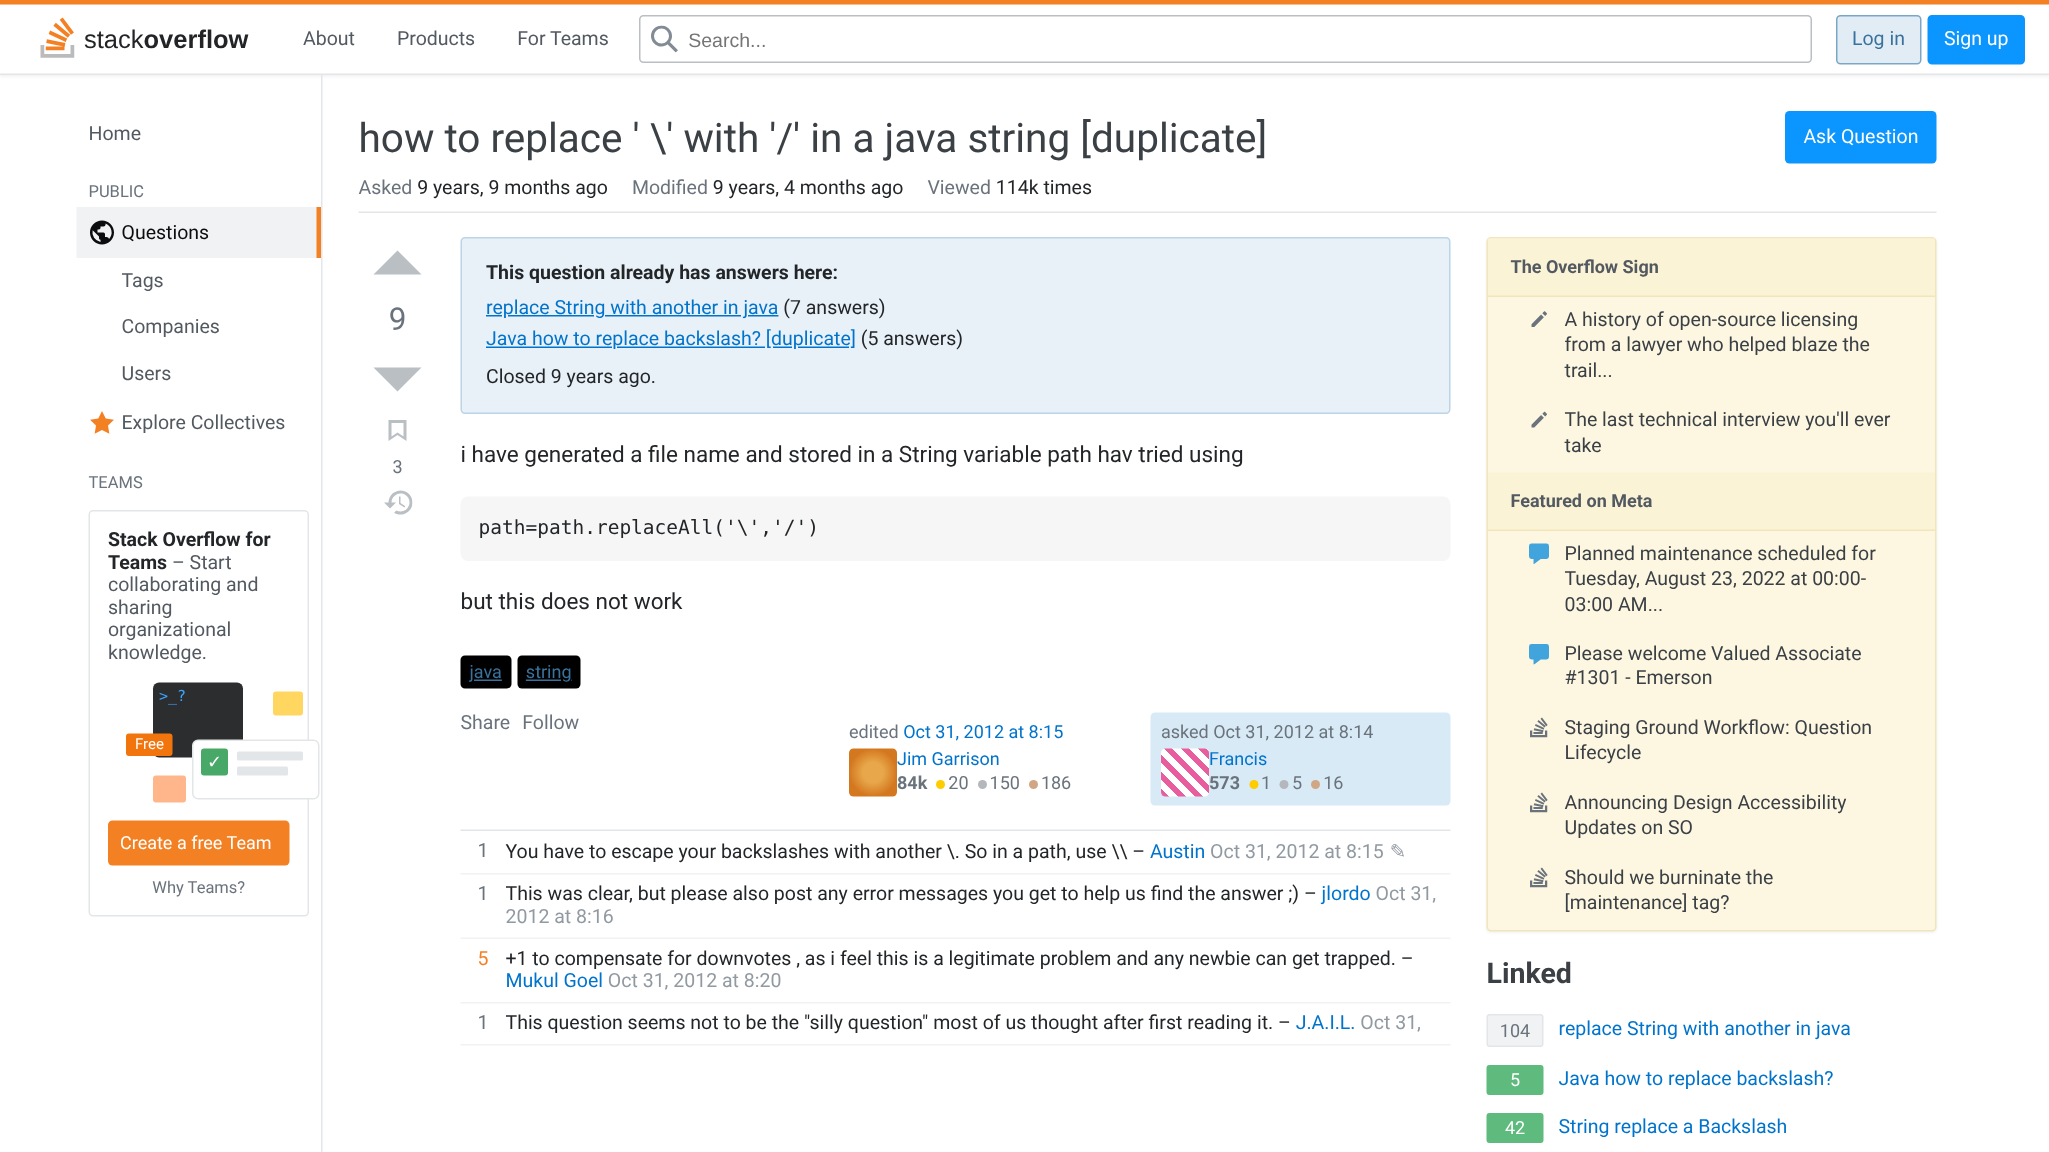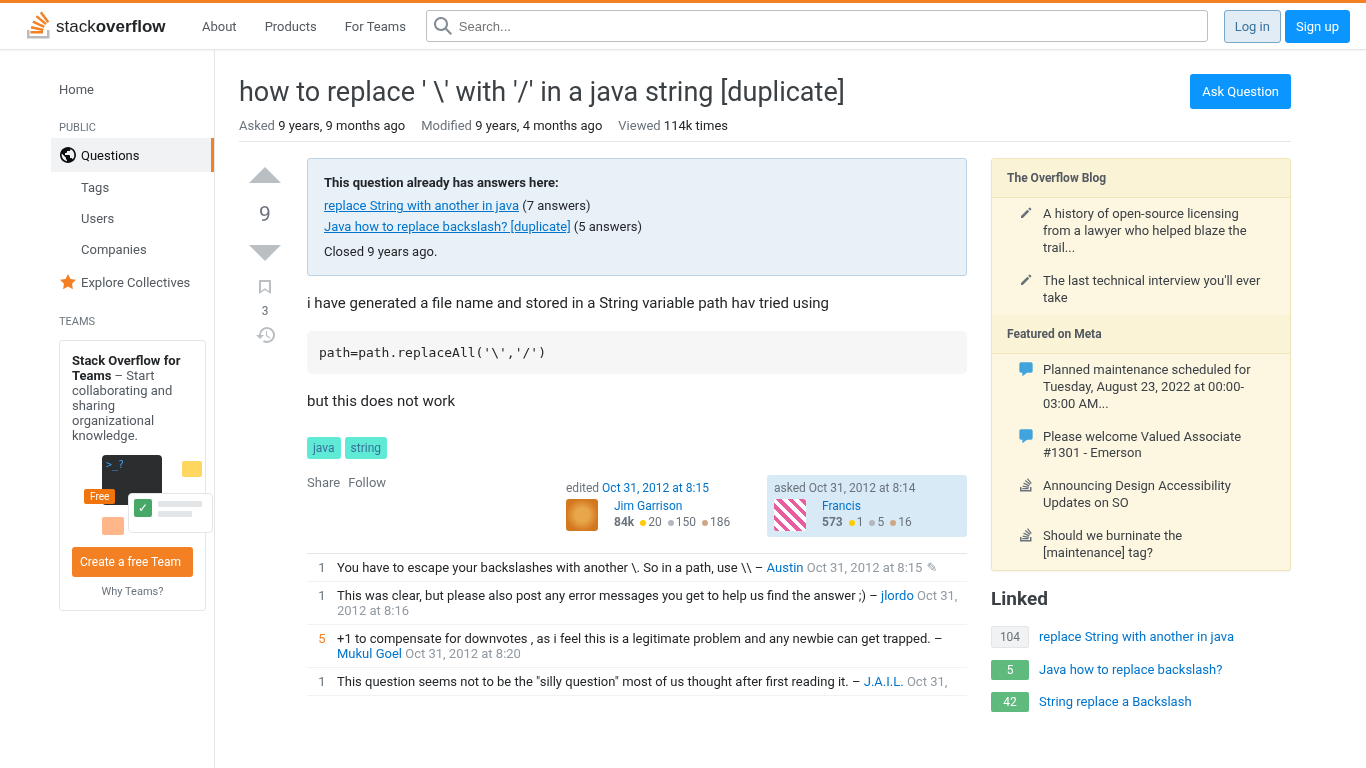--- a/index.html
+++ b/index.html
@@ -56,30 +56,30 @@
 .post-layout { display: flex; }
 .post-content { flex: 1; min-width: 0; }
 .notice { background: #e9f1f8; border: 1px solid #bcd4e6; border-radius: 3px; padding: 16px; margin-bottom: 16px; font-size: 13px; }
 .notice strong { display: block; margin-bottom: 8px; }
 .notice-link { color: #0074cc; text-decoration: underline; cursor: pointer; display: inline; }
 .notice-row { margin-bottom: 6px; }
 .post-text { font-size: 15px; line-height: 1.5; color: #232629; }
 .post-text p { margin-bottom: 16px; }
 .code-block { background: #f6f6f6; padding: 12px; border-radius: 5px; font-family: Consolas, Monaco, monospace; font-size: 13px; margin-bottom: 16px; overflow-x: auto; }
 .tags { display: flex; gap: 4px; margin: 24px 0 16px; }
-.tag { background: #5eead4; color: #39739d; padding: 4px 6px; border-radius: 3px; font-size: 12px; cursor: pointer; }
+.tag { background: #000000; color: #39739d; padding: 4px 6px; border-radius: 3px; font-size: 12px; cursor: pointer; text-decoration: underline; }
 .post-actions { display: flex; justify-content: space-between; align-items: flex-start; margin-top: 16px; flex-wrap: wrap; gap: 8px; }
 .action-links { display: flex; gap: 8px; font-size: 13px; color: #6a737c; }
 .action-links span { cursor: pointer; }
 .user-cards { display: flex; gap: 8px; justify-content: flex-end; }
 .user-card { width: 200px; padding: 6px 7px; border-radius: 3px; font-size: 12px; }
 .user-card.owner { background: #d9eaf7; }
 .user-action { color: #6a737c; margin-bottom: 4px; }
 .user-action a { color: #0074cc; }
-.user-info { display: flex; gap: 16px; }
+.user-info { display: flex; gap: 0; }
 .avatar { width: 32px; height: 32px; border-radius: 3px; flex-shrink: 0; }
 .user-details { font-size: 12px; }
 .user-name { color: #0074cc; cursor: pointer; }
 .user-stats { color: #6a737c; margin-top: 2px; }
 .rep { font-weight: bold; }
 .badge-dot { display: inline-block; width: 6px; height: 6px; border-radius: 50%; margin: 0 2px 0 6px; }
 .gold { background: #ffcc01; }
 .silver { background: #b4b8bc; }
 .bronze { background: #d1a684; }
 .comments { border-top: 1px solid #e3e6e8; margin-top: 16px; }
@@ -138,22 +138,22 @@
   <div class="sidebar">
     <div class="sidebar-item">Home</div>
     <div class="sidebar-heading">PUBLIC</div>
     <div class="sidebar-item active">
       <svg width="18" height="18" viewBox="0 0 18 18">
           <path fill="currentColor" d="M9 1C4.64 1 1 4.64 1 9c0 4.36 3.64 8 8 8 4.36 0 8-3.64 8-8 0-4.36-3.64-8-8-8ZM8 15.32a6.46 6.46 0 0 1-4.3-2.74 6.46 6.46 0 0 1-.93-5.01L7 11.68v.8c0 .88.12 1.32 1 1.32v1.52Zm5.72-2c-.2-.66-1-1.32-1.72-1.32h-1v-2c0-.44-.56-1-1-1H6V7h1c.44 0 1-.56 1-1V5h2c.88 0 1.4-.72 1.4-1.6v-.33a6.45 6.45 0 0 1 3.83 4.51 6.45 6.45 0 0 1-1.51 5.73Z"></path>
         </svg>
       <span>Questions</span>
     </div>
     <div class="sidebar-item indent">Tags</div>
+    <div class="sidebar-item indent">Companies</div>
     <div class="sidebar-item indent">Users</div>
-    <div class="sidebar-item indent">Companies</div>
     <div class="sidebar-item">
       <svg width="18" height="18" viewBox="0 0 18 18" fill="#f48024">
           <path d="M9 1l2.5 5 5.5.8-4 3.9.9 5.5L9 13.6l-4.9 2.6.9-5.5-4-3.9L6.5 6z"></path>
         </svg>
       <span>Explore Collectives</span>
     </div>
     <div class="sidebar-heading">TEAMS</div>
     <div class="teams-box">
       <div><strong>Stack Overflow for Teams</strong><span> – Start collaborating and sharing organizational knowledge.</span></div>
       <div class="teams-illustration">
@@ -264,21 +264,21 @@
                   <div class="comment-score ">1</div>
                   <div class="comment-body">This question seems not to be the "silly question" most of us thought after first reading it. – <span class="comment-user">J.A.I.L.</span> <span class="comment-date">Oct 31,</span></div>
                 </div>
               </div>
           </div>
         </div>
       </div>
 
       <div class="right-sidebar">
         <div class="widget">
-          <div class="widget-header">The Overflow Blog</div>
+          <div class="widget-header">The Overflow Sign</div>
           <div class="widget-item">
               <div class="widget-item-icon"><svg width="14" height="14" viewBox="0 0 14 14">
                   <path fill="currentColor" d="m11.1 1.71 1.13 1.12c.2.2.2.51 0 .71L11.1 4.7 9.21 2.86l1.17-1.15c.2-.2.51-.2.71 0ZM2 10.12l6.37-6.43 1.88 1.88L3.88 12H2v-1.88Z"></path>
                 </svg></div>
               <div class="widget-item-text">A history of open-source licensing from a lawyer who helped blaze the trail...</div>
             </div>
           <div class="widget-item">
               <div class="widget-item-icon"><svg width="14" height="14" viewBox="0 0 14 14">
                   <path fill="currentColor" d="m11.1 1.71 1.13 1.12c.2.2.2.51 0 .71L11.1 4.7 9.21 2.86l1.17-1.15c.2-.2.51-.2.71 0ZM2 10.12l6.37-6.43 1.88 1.88L3.88 12H2v-1.88Z"></path>
                 </svg></div>
@@ -289,20 +289,26 @@
               <div class="widget-item-icon" style="color:#41a4dc"><svg width="14" height="14" viewBox="0 0 14 14">
                   <path fill="currentColor" d="M2 1h10a1 1 0 011 1v7a1 1 0 01-1 1H8l-4 3v-3H2a1 1 0 01-1-1V2a1 1 0 011-1z" stroke="currentColor" stroke-width="1.3"></path>
                 </svg></div>
               <div class="widget-item-text">Planned maintenance scheduled for Tuesday, August 23, 2022 at 00:00-03:00 AM...</div>
             </div>
           <div class="widget-item">
               <div class="widget-item-icon" style="color:#41a4dc"><svg width="14" height="14" viewBox="0 0 14 14">
                   <path fill="currentColor" d="M2 1h10a1 1 0 011 1v7a1 1 0 01-1 1H8l-4 3v-3H2a1 1 0 01-1-1V2a1 1 0 011-1z" stroke="currentColor" stroke-width="1.3"></path>
                 </svg></div>
               <div class="widget-item-text">Please welcome Valued Associate #1301 - Emerson</div>
+            </div>
+          <div class="widget-item">
+              <div class="widget-item-icon"><svg width="14" height="14" viewBox="0 0 14 14">
+                  <path fill="#6a737c" d="M11 12v-3h1.5v4.5H1V9h1.5v3H11zM3.5 8.8l6.2 1.3.3-1.3-6.2-1.3-.3 1.3zm.8-3l5.7 2.7.5-1.2-5.7-2.7-.5 1.2zm1.6-2.8l4.8 4 .8-1-4.8-4-.8 1zM9 .3l-1 .8 3.8 5 1-.8L9 .3zM3.3 11.3h6.2V10H3.3v1.3z"></path>
+                </svg></div>
+              <div class="widget-item-text">Staging Ground Workflow: Question Lifecycle</div>
             </div>
           <div class="widget-item">
               <div class="widget-item-icon"><svg width="14" height="14" viewBox="0 0 14 14">
                   <path fill="#6a737c" d="M11 12v-3h1.5v4.5H1V9h1.5v3H11zM3.5 8.8l6.2 1.3.3-1.3-6.2-1.3-.3 1.3zm.8-3l5.7 2.7.5-1.2-5.7-2.7-.5 1.2zm1.6-2.8l4.8 4 .8-1-4.8-4-.8 1zM9 .3l-1 .8 3.8 5 1-.8L9 .3zM3.3 11.3h6.2V10H3.3v1.3z"></path>
                 </svg></div>
               <div class="widget-item-text">Announcing Design Accessibility Updates on SO</div>
             </div>
           <div class="widget-item">
               <div class="widget-item-icon"><svg width="14" height="14" viewBox="0 0 14 14">
                   <path fill="#6a737c" d="M11 12v-3h1.5v4.5H1V9h1.5v3H11zM3.5 8.8l6.2 1.3.3-1.3-6.2-1.3-.3 1.3zm.8-3l5.7 2.7.5-1.2-5.7-2.7-.5 1.2zm1.6-2.8l4.8 4 .8-1-4.8-4-.8 1zM9 .3l-1 .8 3.8 5 1-.8L9 .3zM3.3 11.3h6.2V10H3.3v1.3z"></path>

